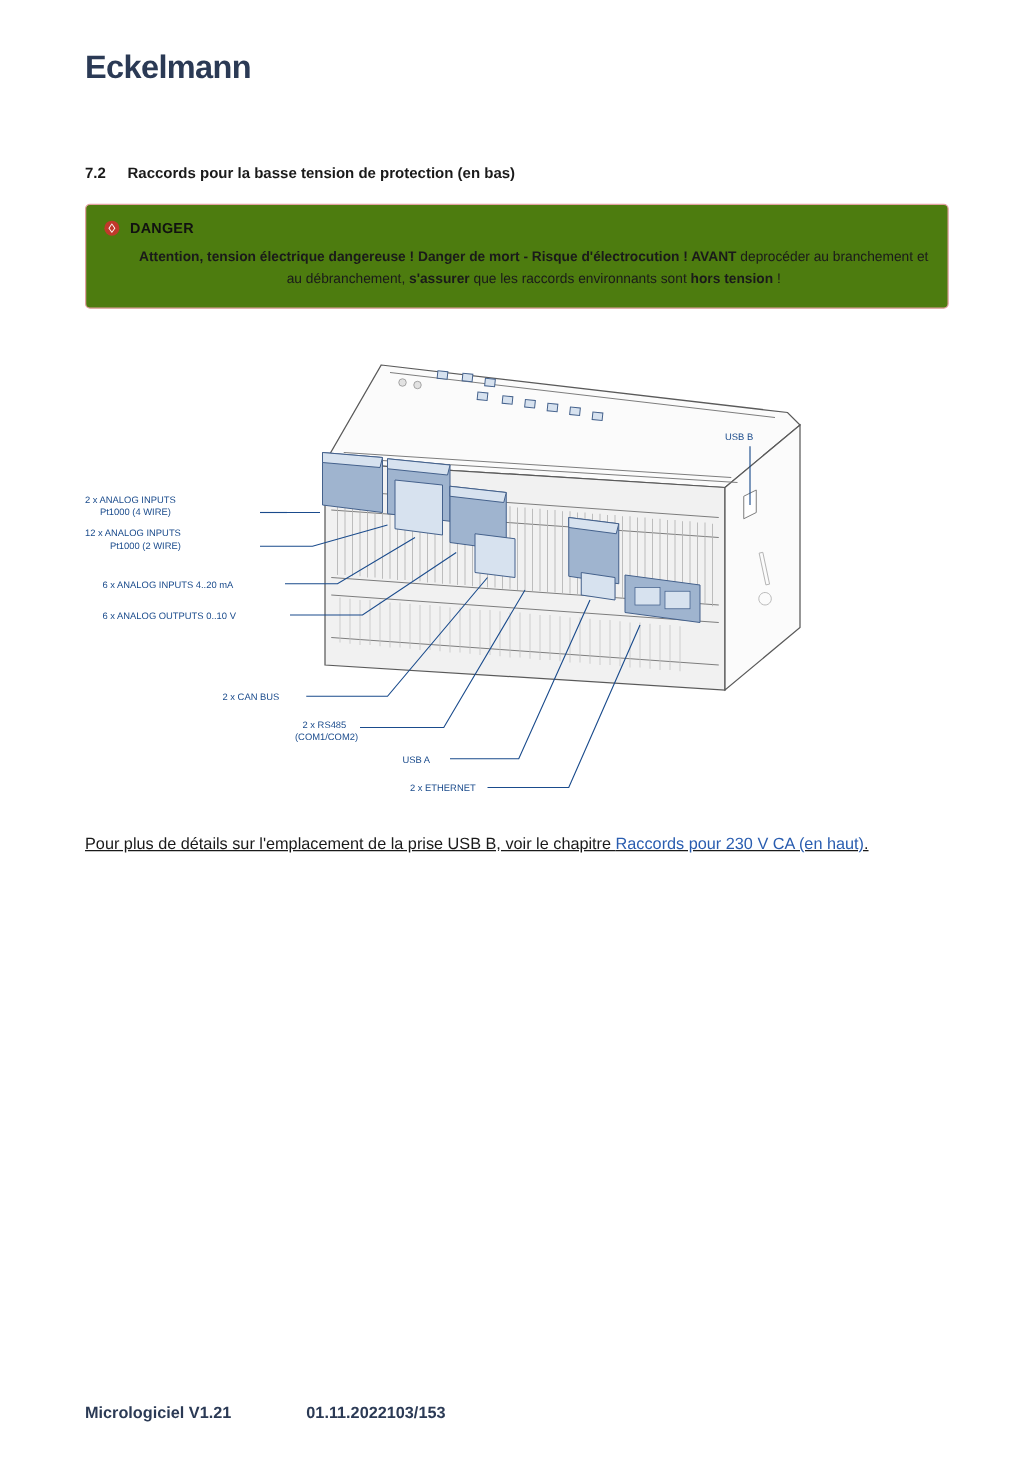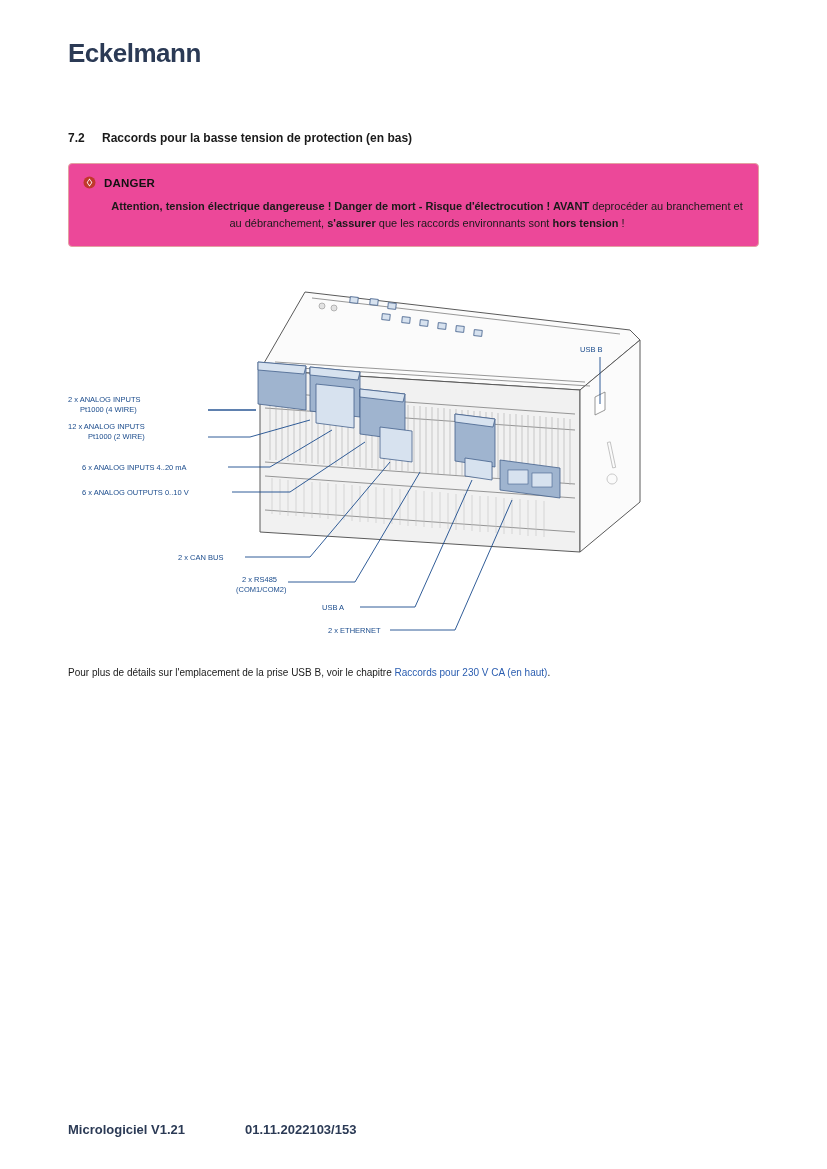--- a/index.html
+++ b/index.html
@@ -41,21 +41,21 @@
     min-width: 34px;
   }
   .danger-box {
     position: absolute;
     left: 68px;
     top: 163px;
     width: 691px;
     box-sizing: border-box;
     border: 1px solid #e3a1a1;
     border-radius: 4px;
-    background: #ec4899;
+    background: #4d7c0f;
     padding: 12px 8px 14px 14px;
   }
   .danger-head {
     display: flex;
     align-items: center;
     gap: 8px;
     margin-bottom: 9px;
   }
   .danger-icon {
     width: 13px;
@@ -86,22 +86,23 @@
     width: 700px;
     height: 400px;
   }
   .figure svg { display: block; }
 
   .para {
     position: absolute;
     left: 68px;
     top: 667px;
     width: 700px;
-    font-size: 10px;
+    font-size: 13px;
     color: #1a1a1a;
+    text-decoration: underline;
   }
   .link {
     color: #2a5db0;
     text-decoration: none;
   }
   .footer {
     position: absolute;
     left: 68px;
     right: 68px;
     top: 1122px;

